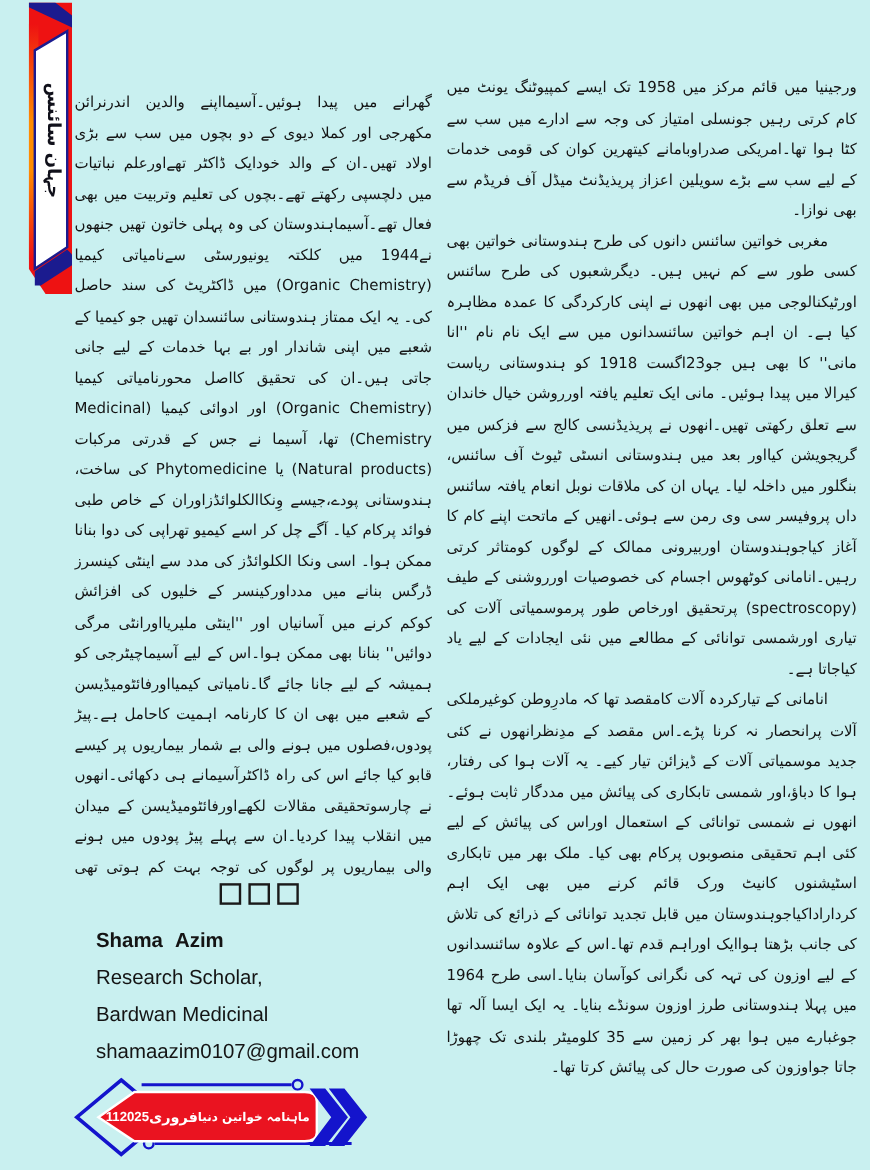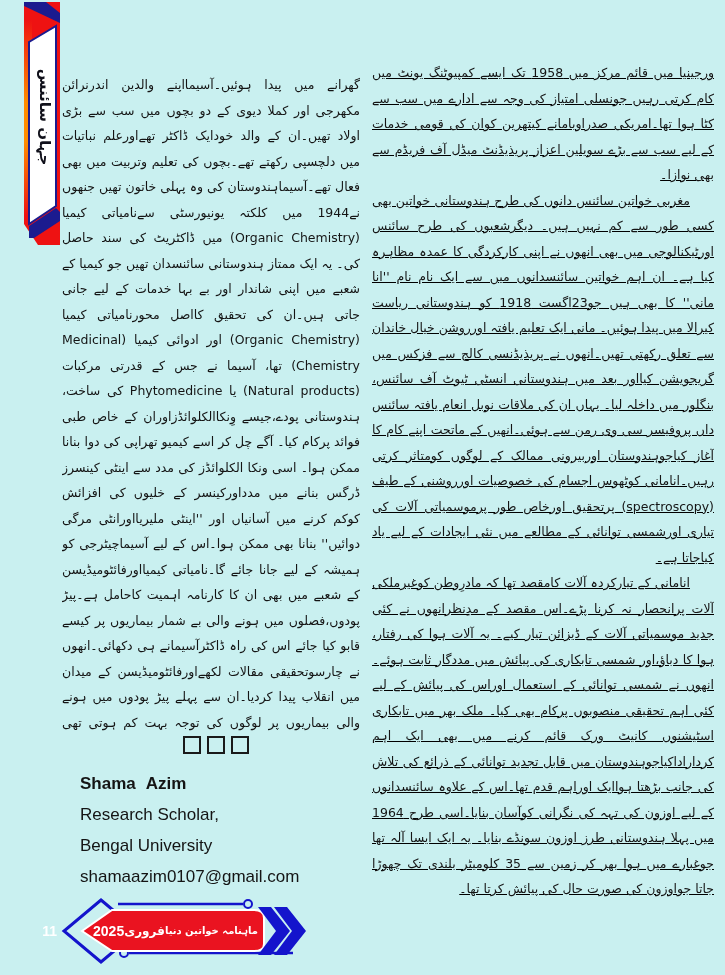--- a/index.html
+++ b/index.html
@@ -14,21 +14,21 @@
   .ribbon{position:absolute;left:24px;top:2px;width:36px;height:243px;}
   .ribbon svg{display:block;}
   .ribbon-label{
     position:absolute;left:-82px;top:103px;width:200px;height:24px;
     text-align:center;transform:rotate(90deg);
     direction:rtl;font-weight:bold;font-size:15px;color:#10101a;
     font-family:"DejaVu Sans",sans-serif;letter-spacing:1px;
   }
   
   .col{position:absolute;overflow:hidden;}
-  .col-right{left:372px;top:60px;width:342px;height:858px;text-decoration:underline;}
+  .col-right{left:372px;top:60px;width:342px;height:858px;}
   .col-left{left:62px;top:72px;width:298px;height:662px;}
   .para{
     margin:0;direction:rtl;text-align:justify;
     font-size:12.5px;line-height:25.5px;color:#141414;
     font-family:"DejaVu Sans",sans-serif;
   }
   .indent{text-indent:24px;}
   
   .separator{position:absolute;left:183px;top:736px;display:flex;gap:6px;}
   .separator .sq{width:14px;height:14px;border:2.5px solid #1a1a1a;background:transparent;}
@@ -39,21 +39,21 @@
   
   .footer{position:absolute;left:58px;top:895px;width:256px;height:78px;}
   .footer svg{position:absolute;left:0;top:0;}
   .footer-text{
     position:absolute;left:30px;top:15px;width:176px;height:41px;
     display:flex;align-items:center;justify-content:space-between;
     direction:rtl;padding:0 6px;box-sizing:border-box;color:#ffffff;
   }
   .f-mag{font-size:10px;font-weight:bold;font-family:"DejaVu Sans",sans-serif;white-space:nowrap;}
   .f-month{font-size:12px;font-weight:bold;font-family:"DejaVu Sans",sans-serif;}
-  .f-year,.f-page{font-size:14px;font-weight:bold;font-family:"Liberation Sans",sans-serif;margin-left:36px;}
+  .f-year,.f-page{font-size:11px;font-weight:bold;font-family:"Liberation Sans",sans-serif;}
 </style>
 </head>
 <body>
 
 <div class="page">
 
   <div class="ribbon">
     <svg width="36" height="243" viewBox="0 0 36 243">
       <defs>
         <linearGradient id="og" x1="0" y1="0" x2="0" y2="1">
@@ -84,21 +84,21 @@
 
   <div class="separator">
     <div class="sq"></div>
     <div class="sq"></div>
     <div class="sq"></div>
   </div>
 
   <div class="author">
     <div class="name">Shama Azim</div>
     <div>Research Scholar,</div>
-    <div>Bengal University</div>
+    <div>Bardwan Medicinal</div>
     <div>shamaazim0107@gmail.com</div>
   </div>
 
   <div class="footer">
     <svg width="256" height="78" viewBox="0 0 256 78">
 
       <line x1="60" y1="9" x2="185" y2="9" stroke="#1414cc" stroke-width="2.5"></line>
       <circle cx="190" cy="9" r="4" fill="none" stroke="#1414cc" stroke-width="2"></circle>
       <circle cx="66" cy="58" r="4" fill="none" stroke="#1414cc" stroke-width="2"></circle>
       <line x1="71" y1="58" x2="235" y2="58" stroke="#1414cc" stroke-width="2.5"></line>

